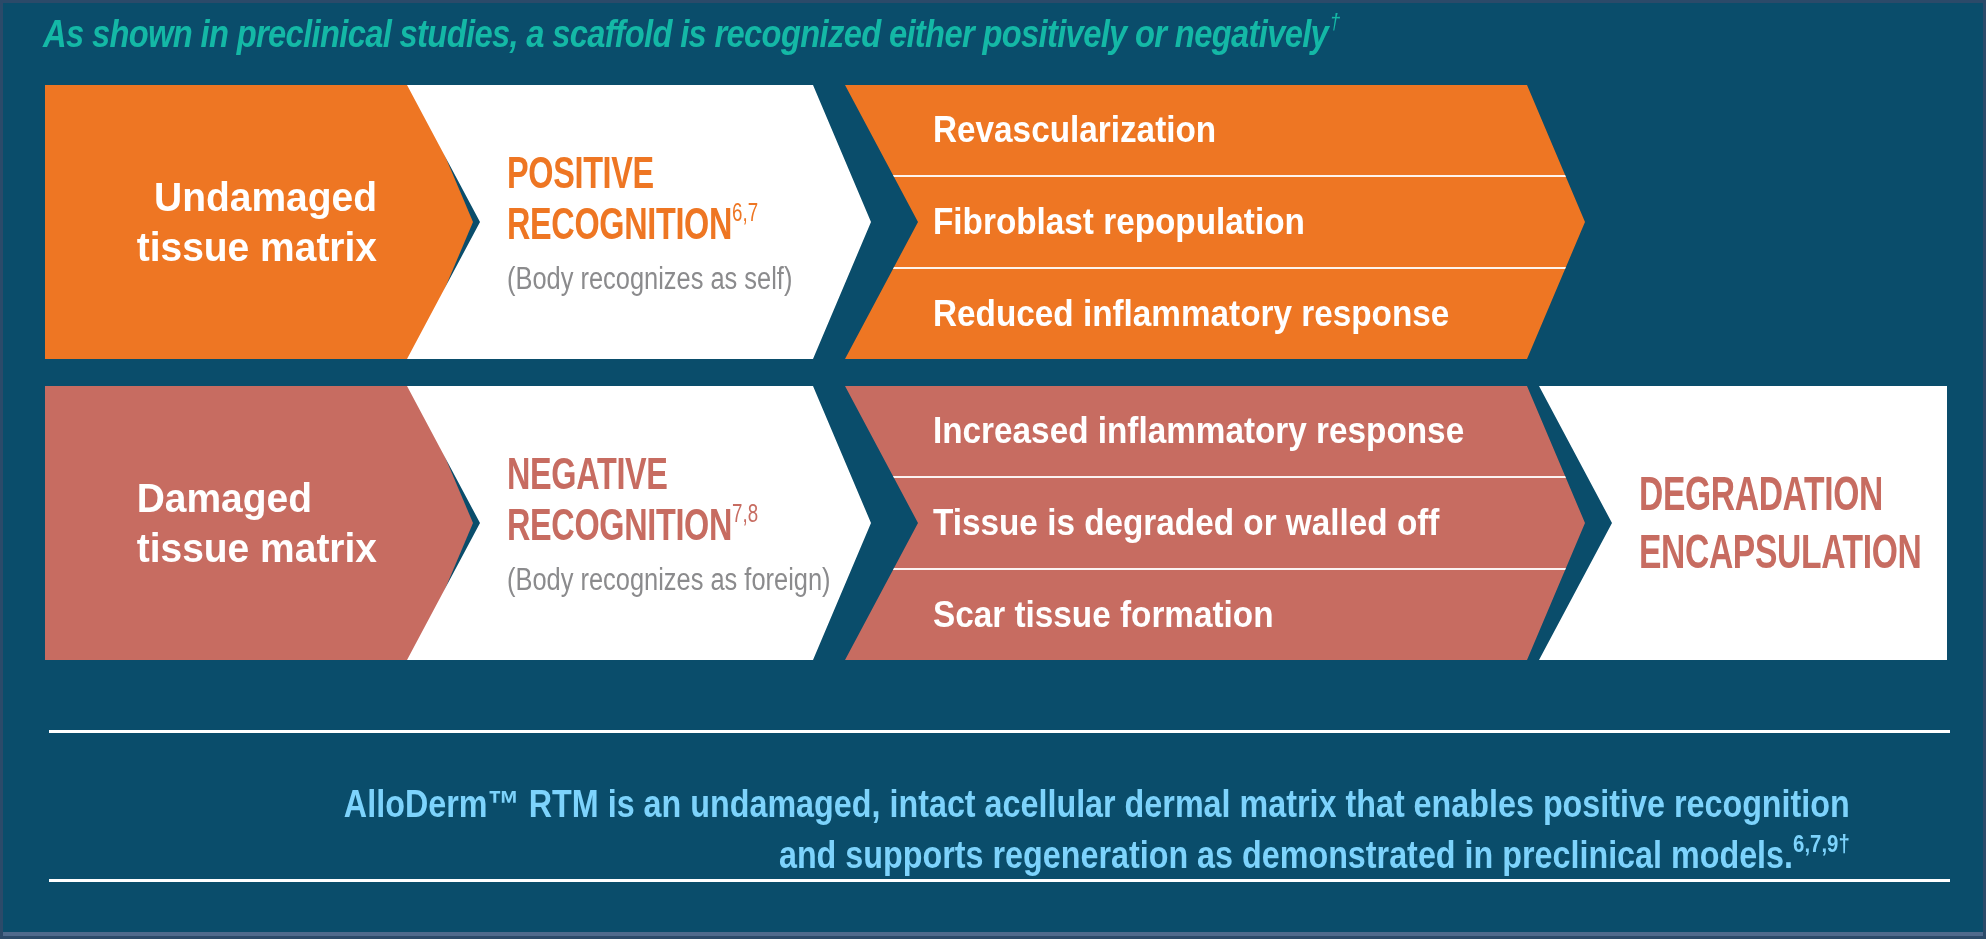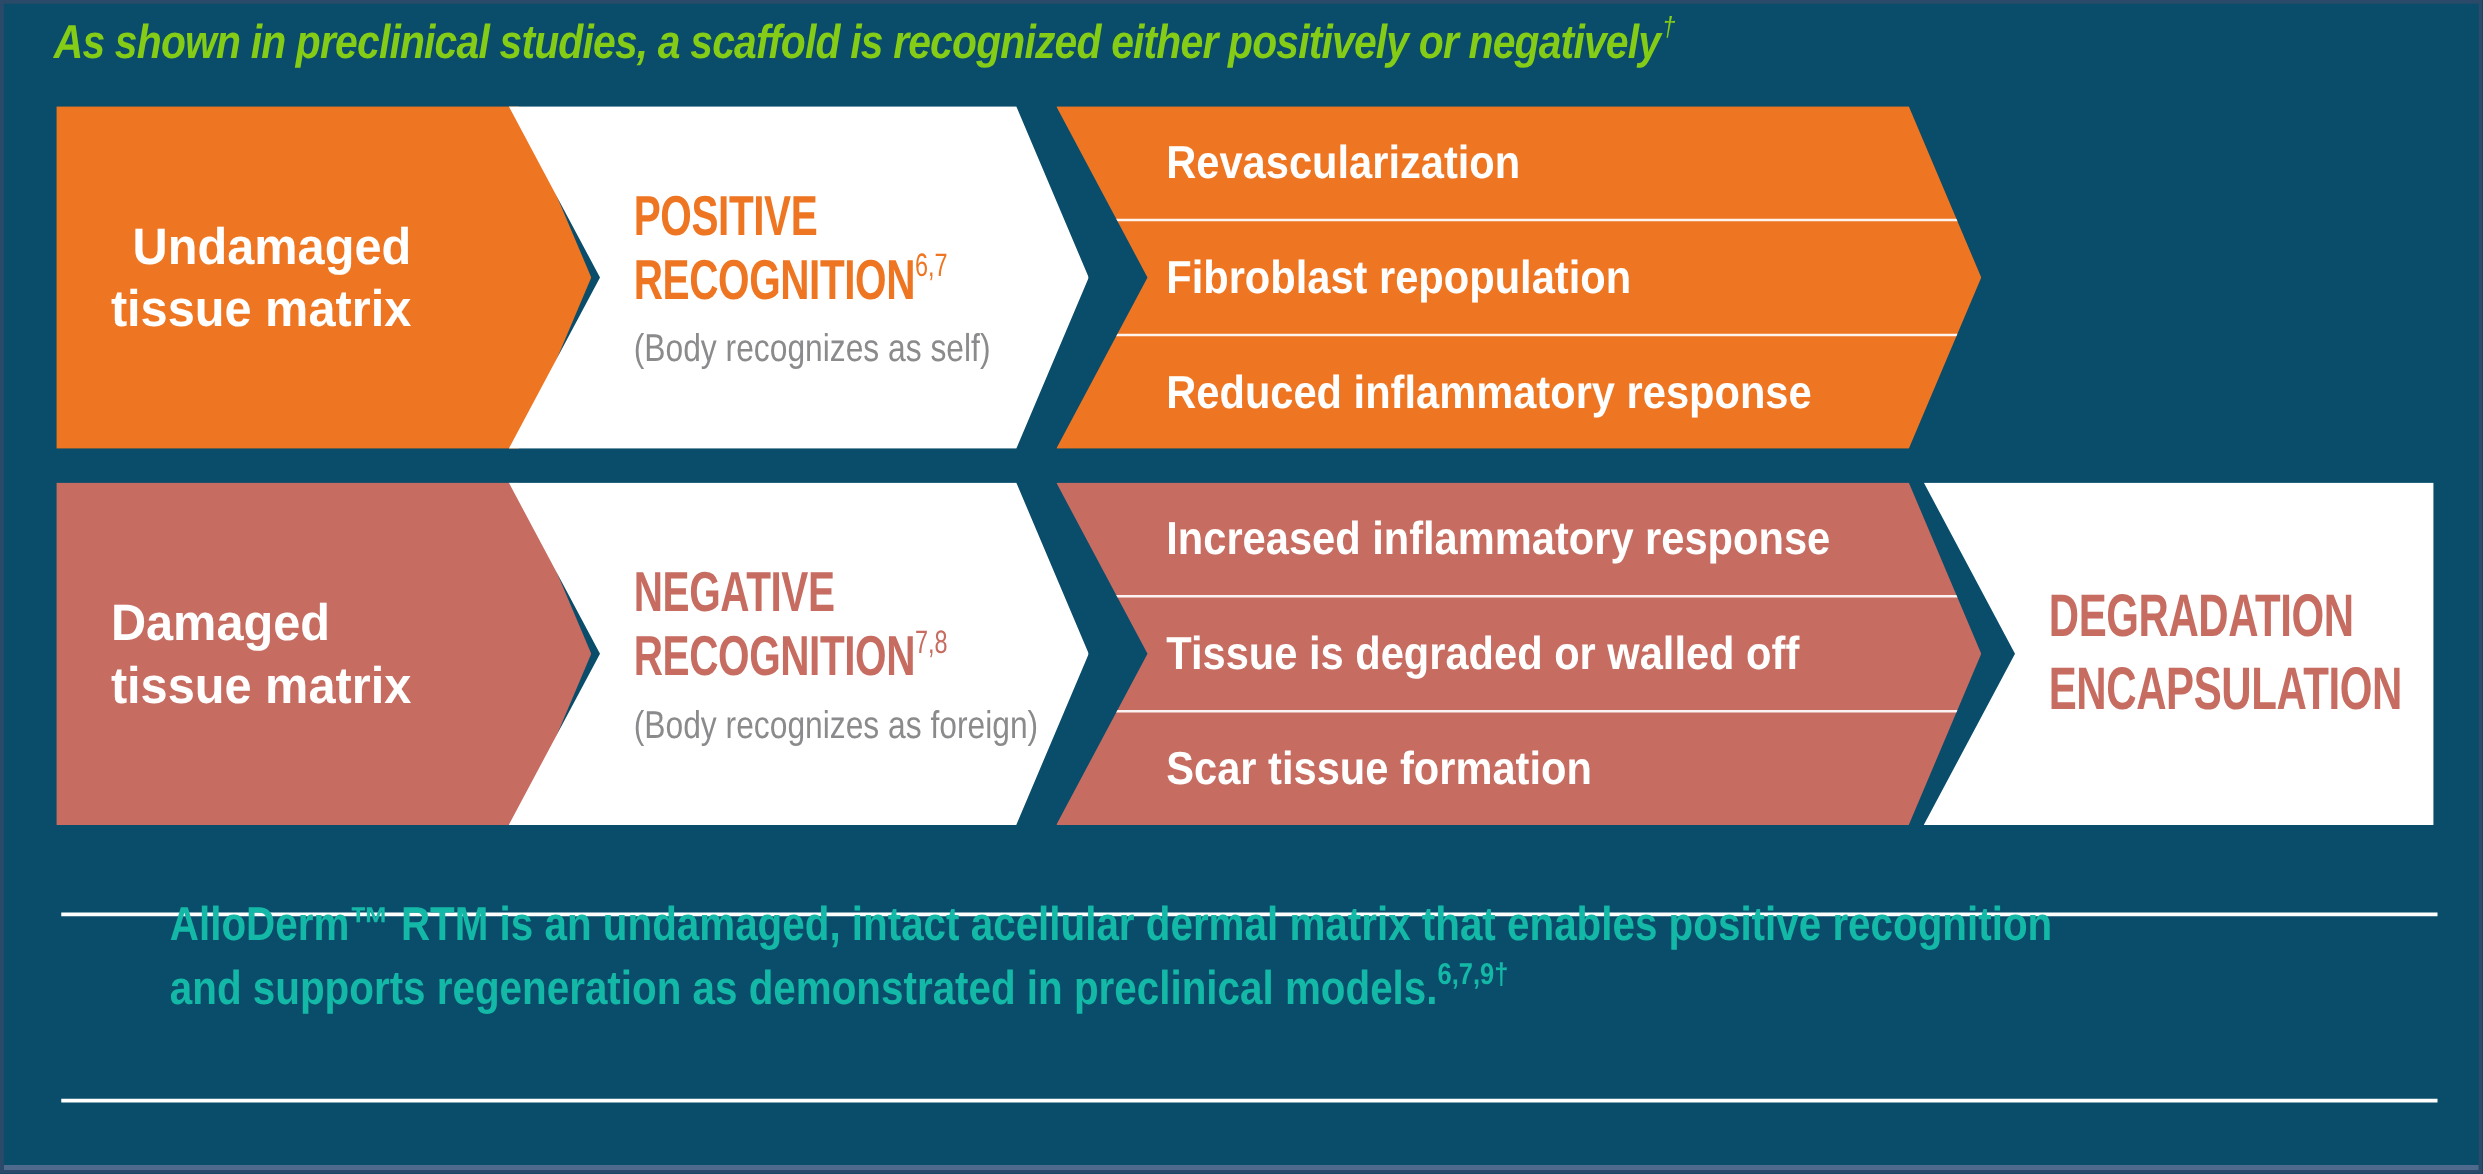--- a/index.html
+++ b/index.html
@@ -9,38 +9,38 @@
     background:#0a4d6b;
     border:3px solid #2b4a69;
     box-sizing:border-box;
     overflow:hidden;
     font-family:"Liberation Sans", sans-serif;
     -webkit-font-smoothing:antialiased;
   }
   
   .title{
     position:absolute;left:40px;top:10px;margin:0;
-    color:#84cc16;font-size:38px;font-weight:700;font-style:italic;
+    color:#14b8a6;font-size:38px;font-weight:700;font-style:italic;
     white-space:nowrap;
   }
   .cond-title{display:inline-block;transform:scaleX(.86);transform-origin:left center;letter-spacing:-.02em;}
   .dagger{font-size:22px;font-weight:400;position:relative;top:-4px;margin-left:2px;}
   
   .row{position:absolute;left:0;width:1986px;height:274px;}
   .row-positive{top:82px;}
   .row-negative{top:383px;}
   .shape{position:absolute;top:0;height:274px;box-sizing:border-box;}
   .row-positive .fill{background:#ee7623;text-align:right;}
   .row-negative .fill{background:#c76c61;}
   .row-positive .accent-text{color:#ee7623;}
   .row-negative .accent-text{color:#c76c61;}
   .shape-matrix{
     left:42px;width:428px;
     clip-path:polygon(0 0,370px 0,428px 50%,370px 100%,0 100%);
-    display:flex;align-items:center;
+    display:flex;align-items:center;padding-left:48px;
   }
   .matrix-label{
     padding-left:46px;color:#fff;font-size:41px;font-weight:700;line-height:1.22;
     transform:scaleX(.95);transform-origin:left center;white-space:nowrap;
   }
   .shape-recog{
     left:404px;width:464px;background:#ffffff;
     clip-path:polygon(0 0,406px 0,464px 50%,406px 100%,0 100%,73px 50%);
     display:flex;flex-direction:column;justify-content:center;
     padding-left:100px;
@@ -73,22 +73,22 @@
   }
   .result-title{
     font-size:48px;font-weight:700;line-height:1.2;letter-spacing:-.01em;
     transform:scaleX(.7);transform-origin:left center;white-space:nowrap;
   }
   
   .rule{position:absolute;left:46px;width:1901px;height:3px;background:#ffffff;}
   .rule-top{top:727px;}
   .rule-bottom{top:876px;}
   .footer{
-    position:absolute;top:712px;left:0;width:100%;text-align:left;
-    color:#14b8a6;font-size:38px;font-weight:700;line-height:1.34;
+    position:absolute;top:776px;left:0;width:100%;text-align:right;
+    color:#7dd3fc;font-size:38px;font-weight:700;line-height:1.34;
   }
   .footer-inner{display:inline-block;transform:scaleX(.85);transform-origin:center;white-space:nowrap;}
   .refs-footer{font-size:24px;font-weight:700;position:relative;top:-2px;}
   .bottom-strip{position:absolute;left:0;right:0;bottom:0;height:4px;background:#4f6a8c;}
 </style>
 </head>
 <body>
 
 <div class="canvas">
 

